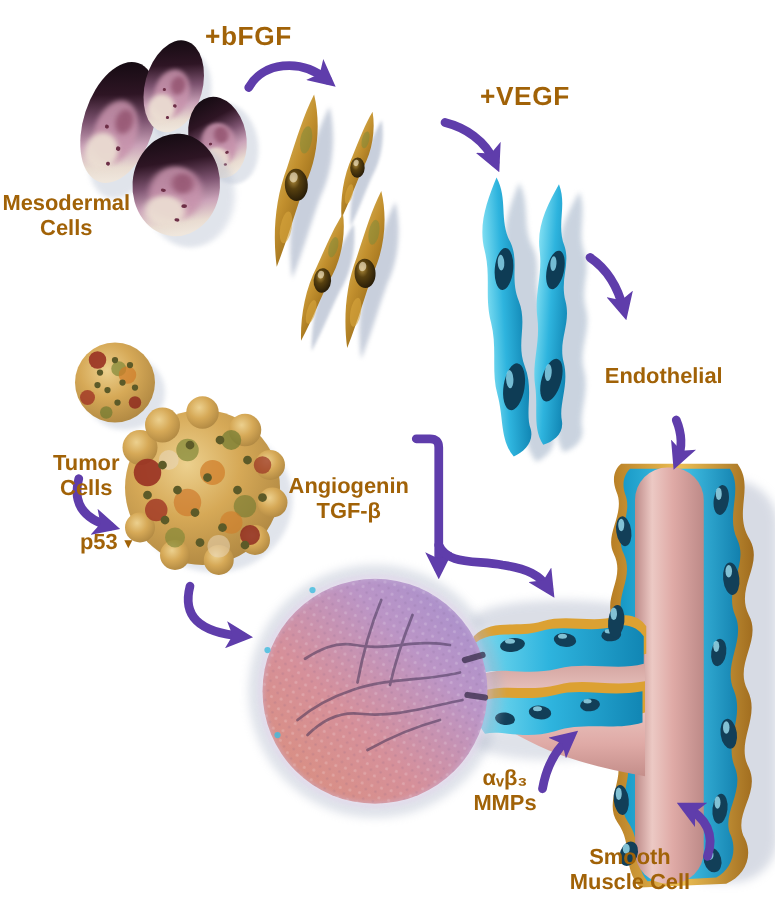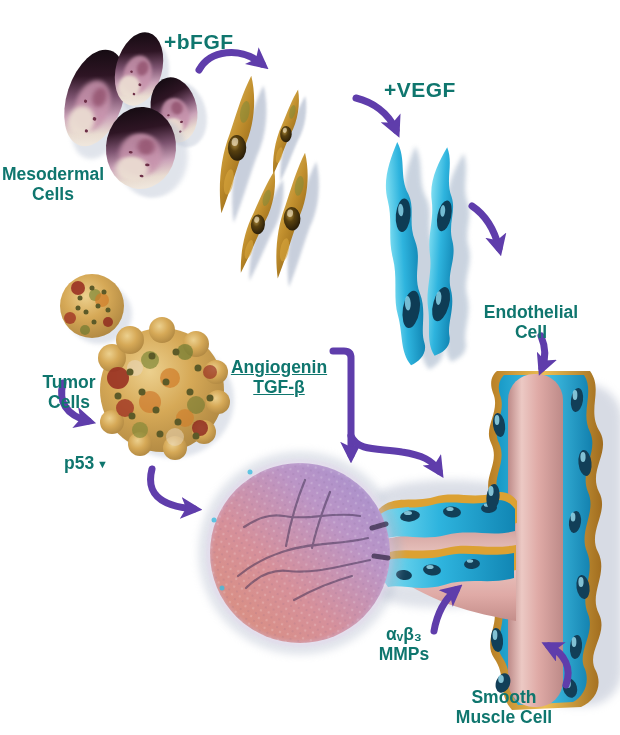--- a/index.html
+++ b/index.html
@@ -2,22 +2,22 @@
 <html><head>
 <meta charset="utf-8">
 <style>
   html,body{margin:0;padding:0;background:#ffffff;}
   .canvas{
     position:relative;width:620px;height:735px;background:#ffffff;
     font-family:"Liberation Sans", sans-serif;overflow:hidden;
   }
   .art{position:absolute;left:0;top:0;}
   .lbl{
-    position:absolute;font-weight:700;color:#0f766e;
-    line-height:1.15;white-space:nowrap;margin-top:12px;
+    position:absolute;font-weight:700;color:#a16207;
+    line-height:1.15;white-space:nowrap;
   }
   .lbl .ln{display:block;text-align:center;}
   .center{text-align:center;}
   .right{text-align:right;}
   .stim{font-size:21px;letter-spacing:.5px;}
   .med{font-size:17.5px;}
   .factors .ln{line-height:19.6px;}
   .apop .row{display:block;line-height:20px;}
   .apop .tri{font-size:11px;margin-left:3px;vertical-align:1px;}
 </style>
@@ -314,34 +314,33 @@
   <span>+VEGF</span>
 </div>
 
 <div class="lbl med center" style="left:0px;top:152px;width:106px;">
   <span class="ln">Mesodermal</span>
   <span class="ln">Cells</span>
 </div>
 
 <div class="lbl med center" style="left:470px;top:290px;width:122px;">
   <span class="ln">Endothelial</span>
-  <span class="ln">Cell</span>
 </div>
 
 <div class="lbl med center" style="left:24px;top:360px;width:90px;">
   <span class="ln">Tumor</span>
   <span class="ln">Cells</span>
 </div>
 
-<div class="lbl med right factors" style="left:216px;top:346px;width:126px;text-decoration:underline;">
+<div class="lbl med right factors" style="left:216px;top:379px;width:126px;">
   <span class="ln">Angiogenin</span>
   <span class="ln">TGF-β</span>
 </div>
 
-<div class="lbl med right apop" style="left:20px;top:441px;width:88px;">
+<div class="lbl med right apop" style="left:20px;top:423px;width:88px;">
   <span class="row"><span>p53</span><span class="tri">▼</span></span>
 </div>
 
 <div class="lbl med center" style="left:360px;top:612px;width:88px;">
   <span class="ln">αᵥβ₃</span>
   <span class="ln">MMPs</span>
 </div>
 
 <div class="lbl med center" style="left:433px;top:675px;width:142px;">
   <span class="ln">Smooth</span>

